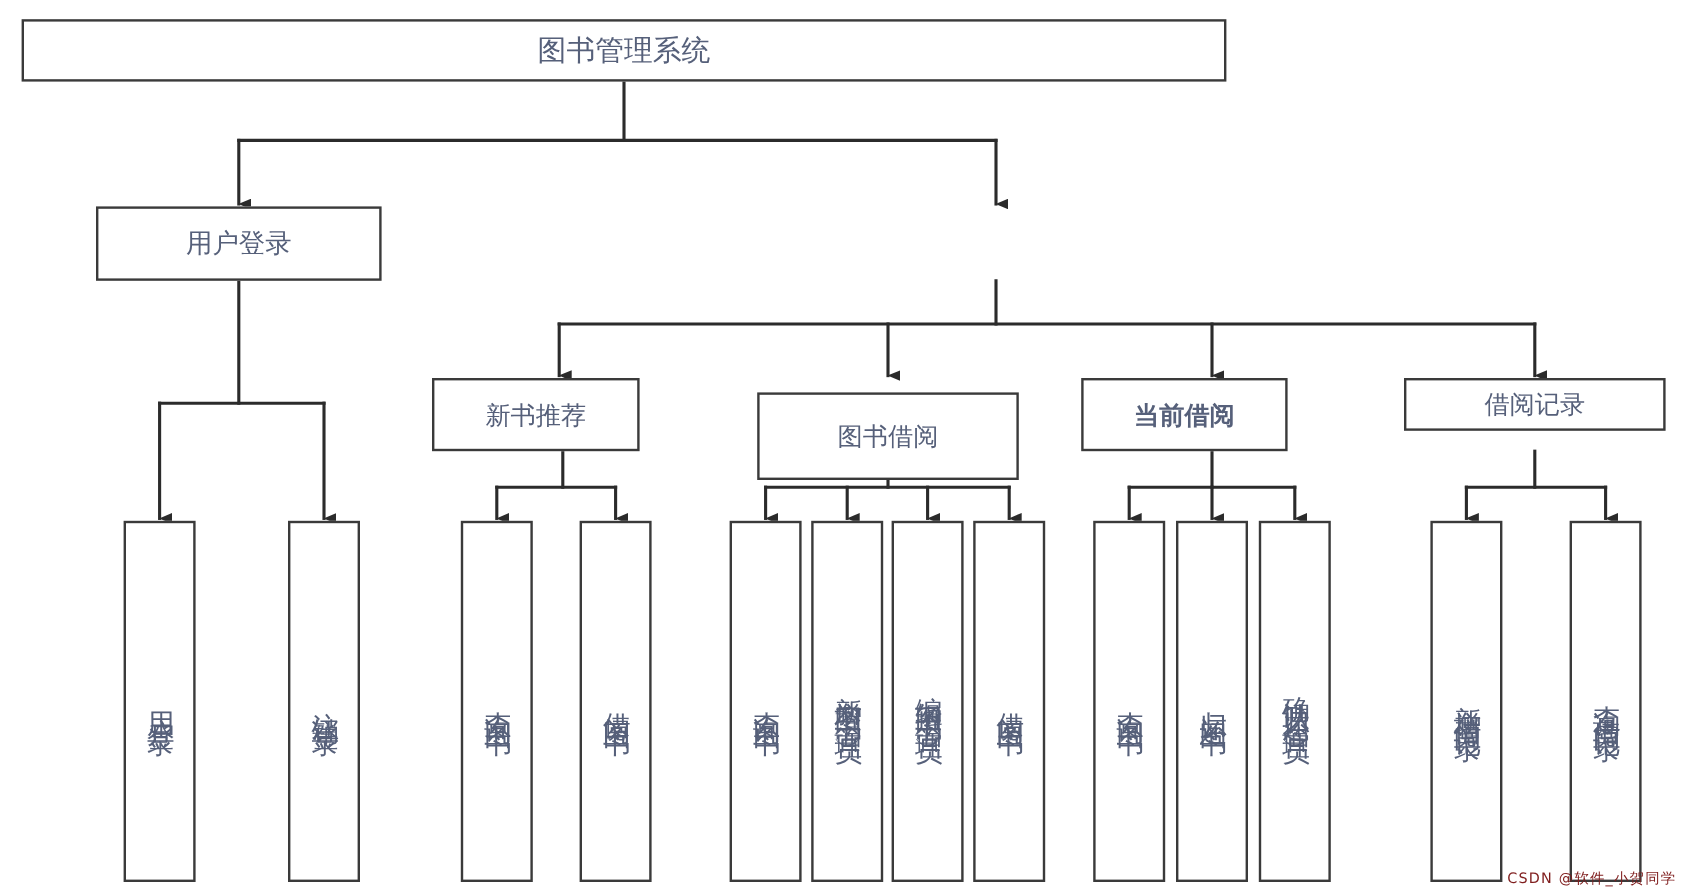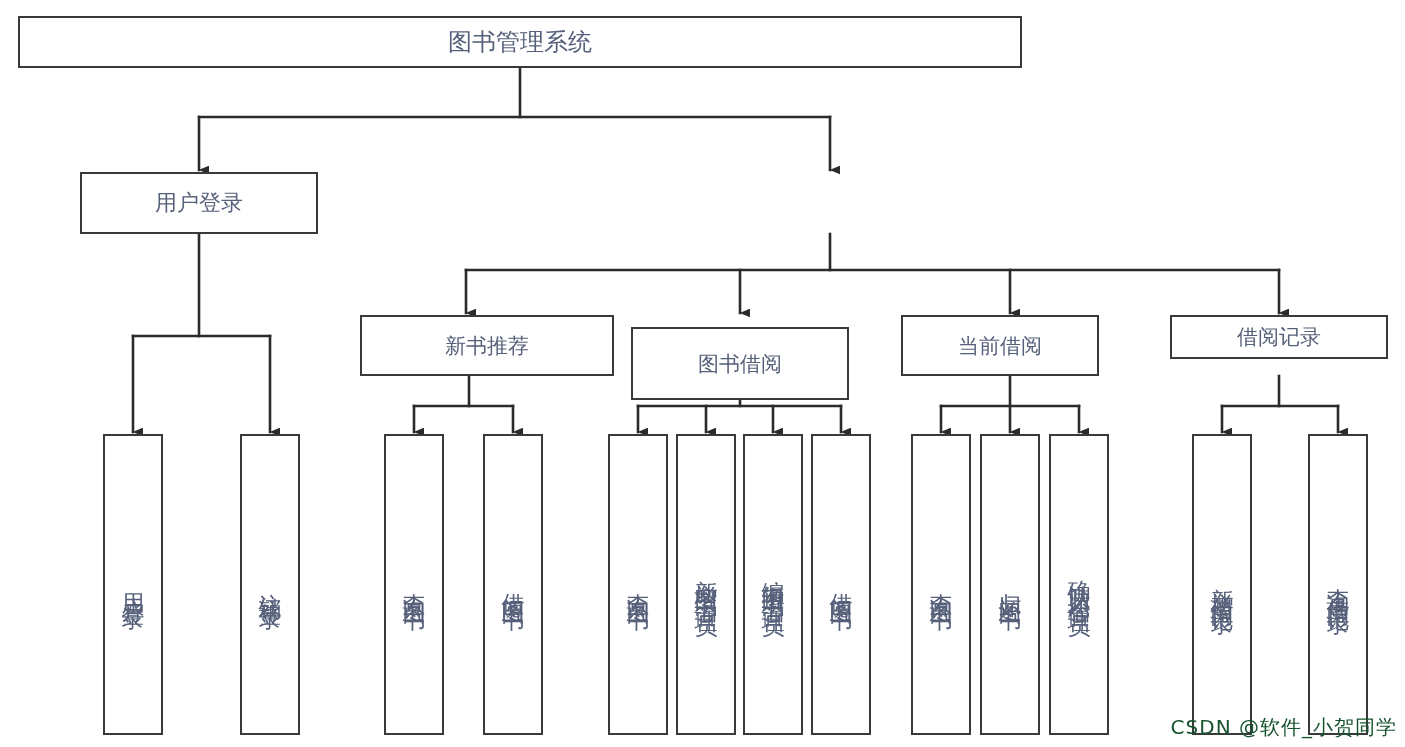--- a/index.html
+++ b/index.html
@@ -59,22 +59,22 @@
     white-space: nowrap;
   }
   .node.leaf .lbl {
     writing-mode: vertical-rl;
     text-orientation: upright;
   }
   #watermark {
     position: absolute;
     right: 8px;
     bottom: 6px;
-    font-size: 20px;
-    color: #14532d;
+    font-size: 12px;
+    color: #7f1d1d;
     letter-spacing: 1px;
     white-space: nowrap;
   }
 </style>
 </head>
 <body>
 
 <div id="canvas">
 
   <svg id="wires" viewBox="0 0 1405 747">
@@ -130,27 +130,27 @@
   </svg>
 
   <div class="node root" style="left:18px; top:16px; width:1004px; height:52px;">
     <span class="lbl">图书管理系统</span>
   </div>
 
   <div class="node lvl1" style="left:80px; top:172px; width:238px; height:62px;">
     <span class="lbl">用户登录</span>
   </div>
 
-  <div class="node lvl2" style="left:360px; top:315px; width:254px; height:61px;">
+  <div class="node lvl2" style="left:360px; top:315px; width:173px; height:61px;">
     <span class="lbl">新书推荐</span>
   </div>
   <div class="node lvl2" style="left:631px; top:327px; width:218px; height:73px;align-items:center;">
     <span class="lbl">图书借阅</span>
   </div>
-  <div class="node lvl2" style="left:901px; top:315px; width:198px; height:61px;">
+  <div class="node lvl2" style="left:901px; top:315px; width:172px; height:61px;font-weight:bold;">
     <span class="lbl">当前借阅</span>
   </div>
   <div class="node lvl2" style="left:1170px; top:315px; width:218px; height:44px;">
     <span class="lbl">借阅记录</span>
   </div>
 
   <div class="node leaf" style="left:103px; top:434px; width:60px; height:301px;">
     <span class="lbl">用户登录</span>
   </div>
   <div class="node leaf" style="left:240px; top:434px; width:60px; height:301px;">

